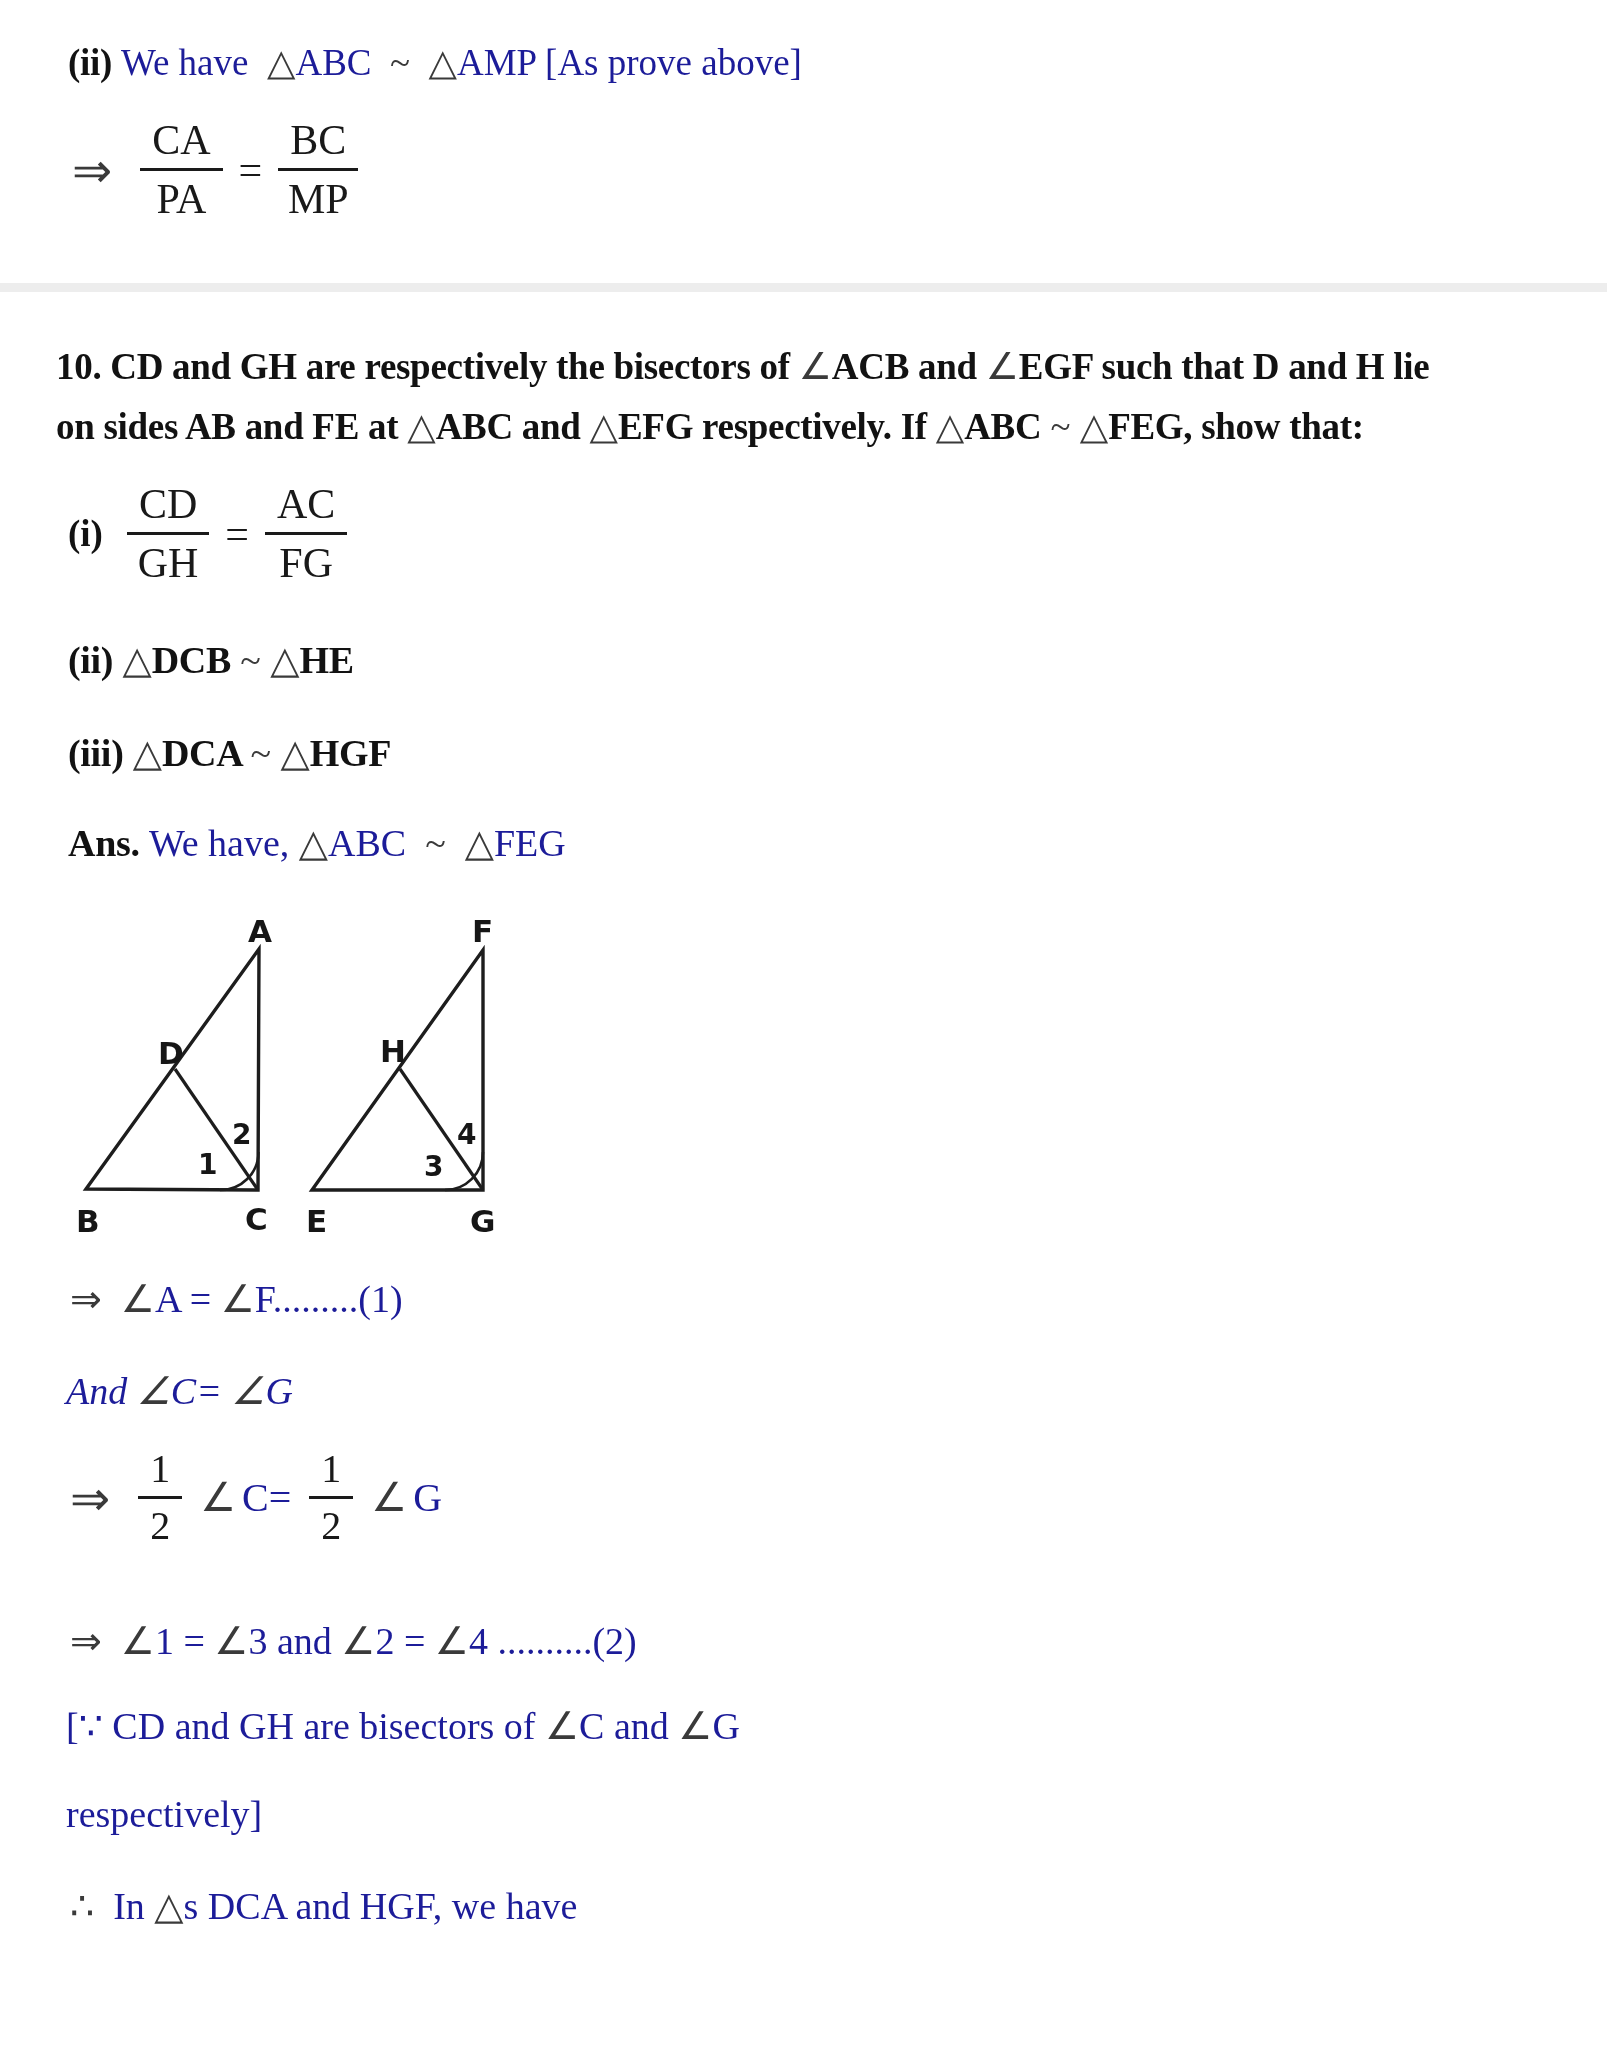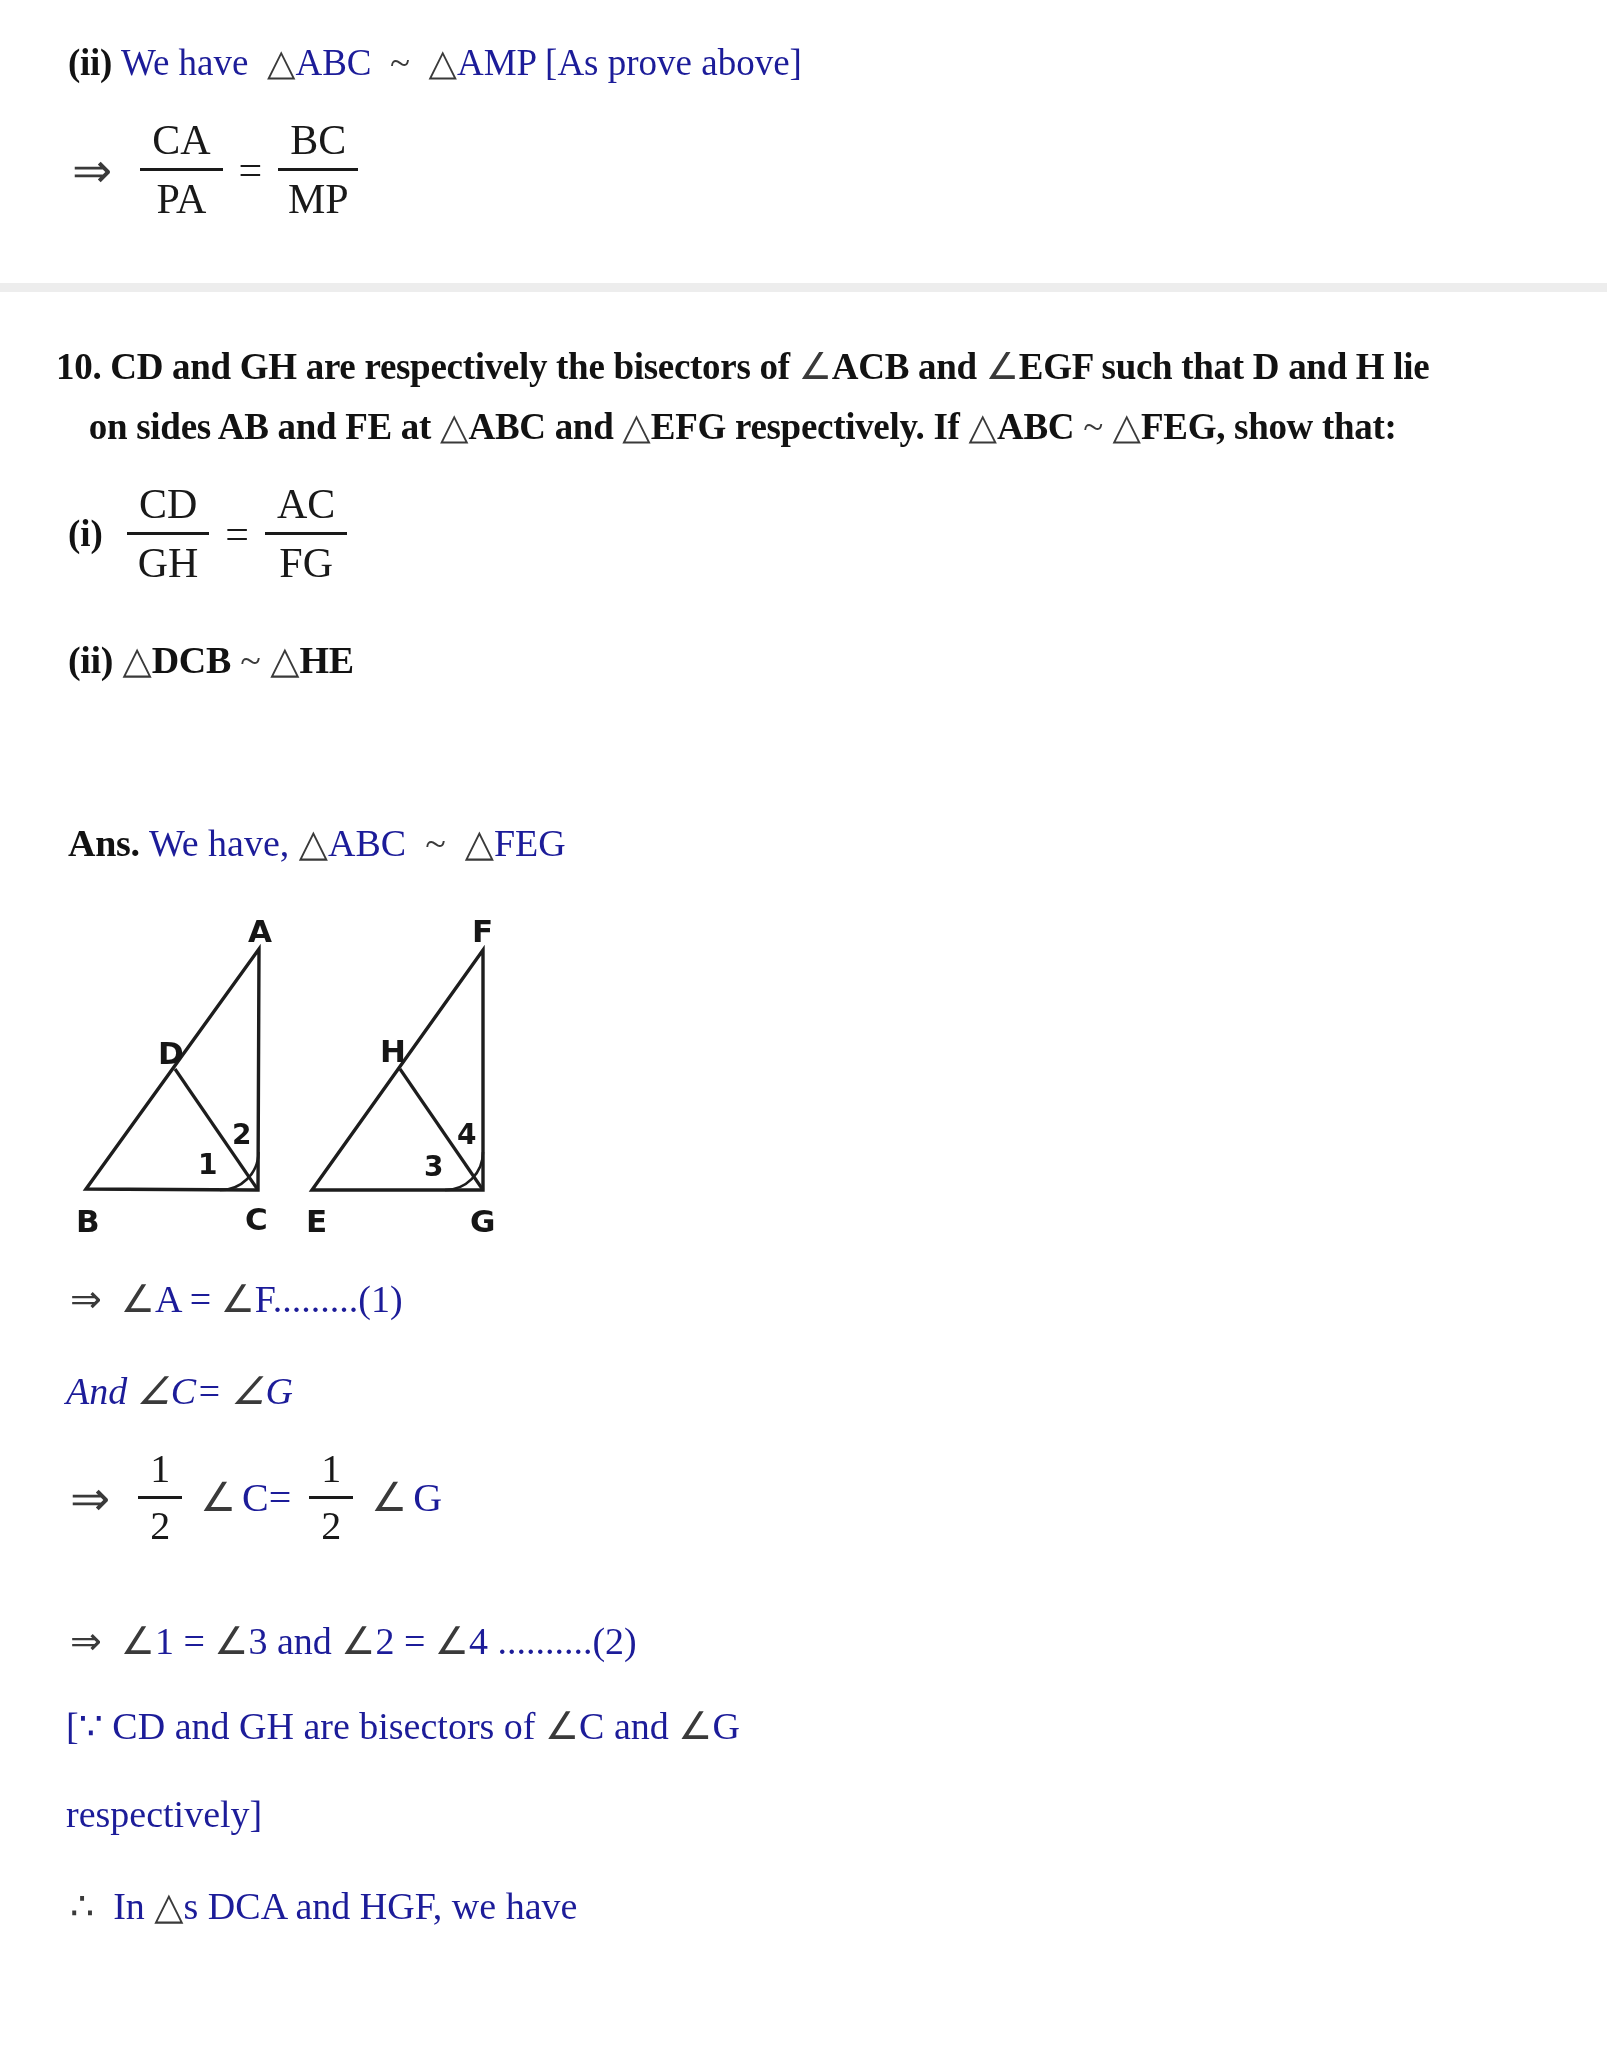--- a/index.html
+++ b/index.html
@@ -3,21 +3,21 @@
 <meta charset="utf-8">
 <style>
   :root { --blue:#1c1c99; --ink:#1a1a1a; }
   * { margin:0; padding:0; box-sizing:border-box; }
   body { background:#fff; }
   #page {
     position:relative; width:1607px; height:2048px; background:#ffffff;
     font-family:"Liberation Serif", serif; overflow:hidden;
   }
   .abs { position:absolute; }
-  .rich { white-space:pre-wrap; font-size:38px; line-height:1.25;text-align:center; }
+  .rich { white-space:pre-wrap; font-size:38px; line-height:1.25; }
   .seg-blue { color:var(--blue); }
   .seg-bold { color:#121212; font-weight:700; letter-spacing:-0.3px; }
   .seg-sym  { color:#3a3a3a; }
   .q10 .rich-line { white-space:nowrap; font-size:37px; line-height:60px; }
   
   .equation { display:flex; align-items:center; color:#191919; font-size:42px; }
   .eq-arrow { font-size:48px; color:#3a3a3a; margin-right:28px; }
   .eq-label { font-size:37px; font-weight:700; color:#121212; margin-right:24px; }
   .frac { display:inline-flex; flex-direction:column; align-items:center;font-family:Liberation Serif, serif; }
   .frac .num { display:block; border-bottom:3px solid #1a1a1a; padding:0 12px 6px; line-height:1.05; }
@@ -66,20 +66,21 @@
       <span class="den">GH</span>
     </span>
     <span class="eq-sign">=</span>
     <span class="frac">
       <span class="num">AC</span>
       <span class="den">FG</span>
     </span>
   </div>
 
   <div class="abs rich" style="left:68px; top:637px;"><span class="seg-bold">(ii) </span><span class="seg-sym">△</span><span class="seg-bold">DCB </span><span class="seg-sym">~ </span><span class="seg-sym">△</span><span class="seg-bold">HE</span></div>
+  <div class="abs rich" style="left:68px; top:730px;"><span class="seg-bold">(iii) </span><span class="seg-sym">△</span><span class="seg-bold">DCA </span><span class="seg-sym">~ </span><span class="seg-sym">△</span><span class="seg-bold">HGF</span></div>
 
   <div class="abs rich" style="left:68px; top:820px;"><span class="seg-bold">Ans. </span><span class="seg-blue">We have, </span><span class="seg-sym">△</span><span class="seg-blue">ABC </span><span class="seg-sym"> ~  </span><span class="seg-sym">△</span><span class="seg-blue">FEG</span></div>
 
   <svg class="abs" style="left:60px; top:912px;" width="440" height="335" viewBox="0 0 440 335">
 
     <g>
       <path d="M 26 277 L 199 37 L 198 278 Z" stroke-width="3.4"></path>
       <line x1="115" y1="157" x2="198" y2="278" stroke-width="3.2"></line>
       <path d="M 160 278 A 38 38 0 0 0 198.5 240" stroke-width="2.6"></path>
       <text class="vlabel" x="188" y="30">A</text>

